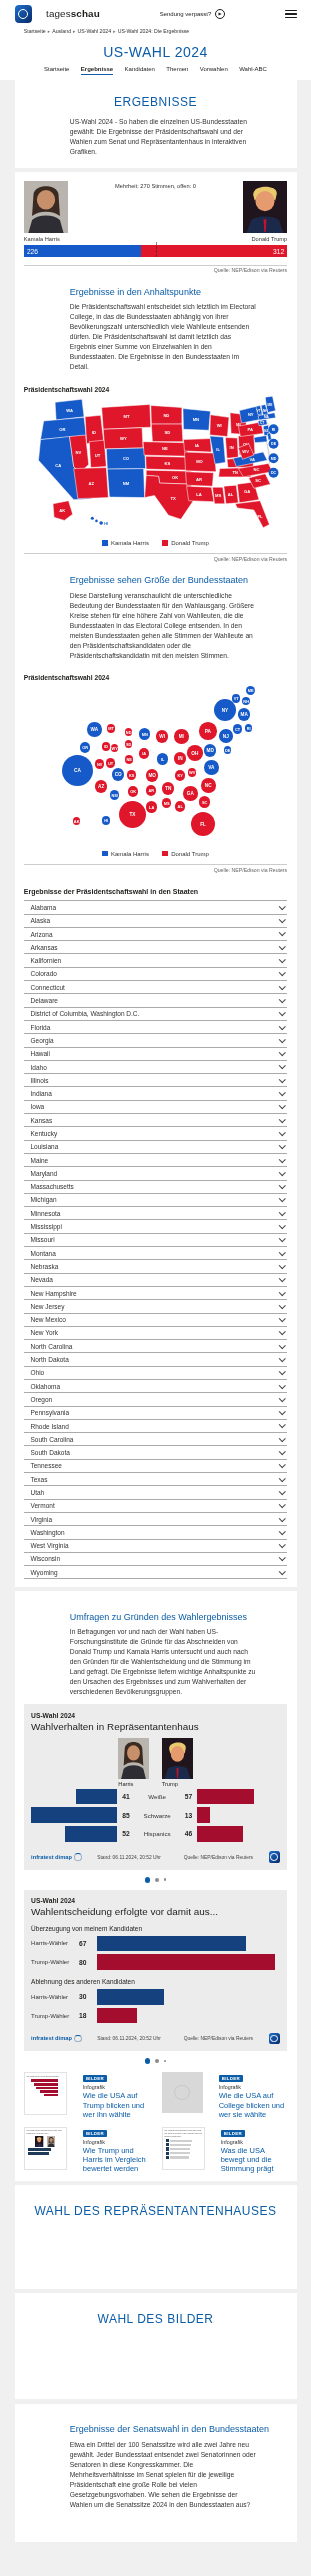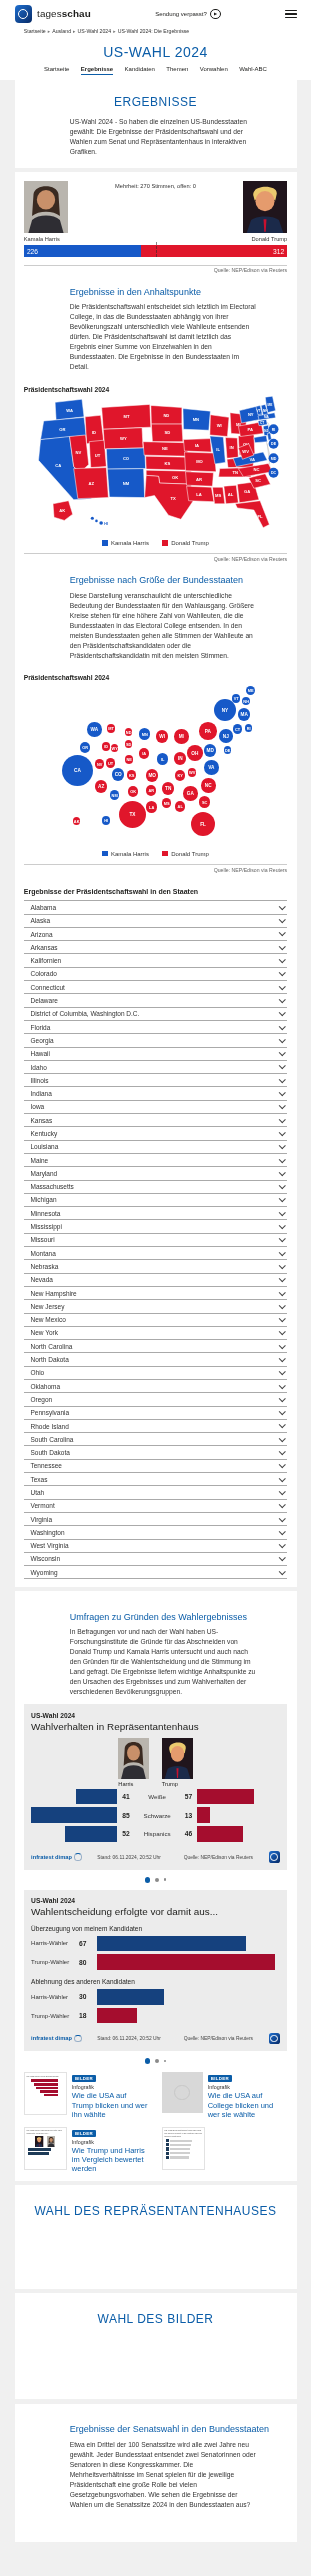--- a/index.html
+++ b/index.html
@@ -1,19 +1,19 @@
 <!DOCTYPE html>
 <html lang="de" style="font-size:8.3px"><head>
 <meta charset="utf-8">
 <style>
   html,body{margin:0;padding:0;}
   body{width:311px;background:#f0f0f0;font-family:"Liberation Sans",sans-serif;color:#1d1d1b;}
   .site-head{background:#fff;padding:4.1px 14.5px 0 14.5px;}
   .head-row{display:flex;align-items:center;height:19.7px;}
-  .wordmark{font-size:9.9px;margin-left:5px;color:#1d1d1b;letter-spacing:0.1px;}
+  .wordmark{font-size:9.9px;margin-left:14px;color:#1d1d1b;letter-spacing:0.1px;}
   .wordmark b{font-weight:700;}
   .missed{flex:1;display:flex;align-items:center;justify-content:center;gap:3.6px;font-size:6px;color:#1d1d1b;}
   .play{width:8.3px;height:8.3px;border:0.8px solid #1d1d1b;border-radius:50%;display:flex;align-items:center;justify-content:center;font-size:4.1px;line-height:1;}
   .burger{width:11.4px;display:flex;flex-direction:column;gap:2.1px;cursor:pointer;}
   .burger i{height:1.3px;background:#1d1d1b;display:block;border-radius:0.5px;}
   .crumbs{font-size:5.2px;color:#333;padding:4.1px 0 5.2px 9.3px;}
   .crumbs .sep{color:#777;margin:0 2.1px;font-size:4.7px;}
   .page-title{color:#0b5da8;text-align:center;font-size:14px;font-weight:400;letter-spacing:0.5px;margin:5.2px 0 6.2px;}
   .tab-bar{display:flex;justify-content:center;gap:11.4px;font-size:6px;padding-bottom:5.2px;}
   .tab{color:#1d1d1b;padding-bottom:1.6px;cursor:pointer;}
@@ -68,21 +68,21 @@
   .dots i{border-radius:50%;display:block;cursor:pointer;}
   .dots .d1{width:5.7px;height:5.7px;background:#0b5da8;}
   .dots .d2{width:4.1px;height:4.1px;background:#8a8a8a;}
   .dots .d3{width:2.6px;height:2.6px;background:#8a8a8a;}
   .grp-label{font-size:6.5px;color:#1d1d1b;margin:7.3px 0 3.1px;}
   .dec-row{display:grid;grid-template-columns:48px 17.6px 1fr;align-items:center;height:17.6px;margin-bottom:1px;}
   .dec-row .rl{font-size:6px;color:#333;}
   .dec-row .num{font-size:6.7px;font-weight:700;}
   .dec-row .bar{height:15.6px;}
   .teasers{display:grid;grid-template-columns:1fr 1fr;gap:7.3px 12.4px;margin-top:8.3px;}
-  .teaser{display:flex;gap:5px;cursor:pointer;}
+  .teaser{display:flex;gap:16px;cursor:pointer;}
   .thumb{width:41px;height:41px;flex:0 0 auto;background:#fff;border:0.5px solid #e2e2e2;position:relative;overflow:hidden;}
   .thumb.gray{background:#d8d8d8;border:none;display:flex;align-items:center;justify-content:center;}
   .thumb .cap{font-size:2.1px;color:#555;padding:1.6px 1.6px 0;line-height:1.3;}
   .globe{width:13.5px;height:13.5px;border:1.6px solid #c7c7c7;border-radius:50%;}
   .t-body{flex:1;min-width:0;}
   .t-tag{display:inline-block;background:#0b5da8;color:#fff;font-size:4.4px;font-weight:700;padding:1px 3.1px;border-radius:1px;letter-spacing:0.3px;}
   .t-kick{font-size:5.4px;color:#333;margin-top:2.1px;}
   .t-title{font-size:7.5px;color:#0b5da8;line-height:1.25;margin-top:1px;}
   .mini-bars{padding:1px 2.1px;}
   .mini-bars .mb{height:2.6px;margin:1px 0 1px auto;}
@@ -285,21 +285,21 @@
           <text x="482" y="150.5" text-anchor="middle" fill="#fff" font-size="7" font-weight="bold">DC</text>
         </g>
       </svg></div>
   <div class="legend" id="legend1">
       <span class="li"><span class="sw" style="background:#1659c8"></span>Kamala Harris</span>
       <span class="li"><span class="sw" style="background:#e0162b"></span>Donald Trump</span>
     </div>
   <div class="rule"></div>
   <div class="src">Quelle: NEP/Edison via Reuters</div>
 
-  <h3 class="sub-h">Ergebnisse nach Größe der Bundesstaaten</h3>
+  <h3 class="sub-h">Ergebnisse sehen Größe der Bundesstaaten</h3>
   <p class="body-txt">Diese Darstellung veranschaulicht die unterschiedliche Bedeutung der Bundesstaaten für den Wahlausgang. Größere Kreise stehen für eine höhere Zahl von Wahlleuten, die die Bundesstaaten in das Electoral College entsenden. In den meisten Bundesstaaten gehen alle Stimmen der Wahlleute an den Präsidentschaftskandidaten oder die Präsidentschaftskandidatin mit den meisten Stimmen.</p>
   <div class="chart-label">Präsidentschaftswahl 2024</div>
   <div class="bubblewrap" id="bubblemap">
       <div class="bubble" style="left: 222px; top: 2.1px; width: 9.3px; height: 9.3px; background: rgb(22, 89, 200); font-size: 3.9px;">ME</div>
       <div class="bubble" style="left: 208px; top: 11px; width: 8.3px; height: 8.3px; background: rgb(22, 89, 200); font-size: 3.9px;">VT</div>
       <div class="bubble" style="left: 218px; top: 13.5px; width: 8.3px; height: 8.3px; background: rgb(22, 89, 200); font-size: 3.9px;">NH</div>
       <div class="bubble" style="left: 190px; top: 16px; width: 22px; height: 22px; background: rgb(22, 89, 200); font-size: 4.7px;">NY</div>
       <div class="bubble" style="left: 214px; top: 25px; width: 12.4px; height: 12.4px; background: rgb(22, 89, 200); font-size: 4.7px;">MA</div>
       <div class="bubble" style="left: 63px; top: 39px; width: 14.5px; height: 14.5px; background: rgb(22, 89, 200); font-size: 4.7px;">WA</div>
       <div class="bubble" style="left: 83px; top: 41px; width: 8.3px; height: 8.3px; background: rgb(224, 22, 43); font-size: 3.9px;">MT</div>
@@ -770,20 +770,24 @@
             <div style="display:flex;gap:1.6px;align-items:center;margin:1px 0">
               <span style="width:3.1px;height:3.1px;background:#1d3a57"></span>
               <span style="height:2.6px;background:#cfcfcf;width:20px"></span>
             </div>
             <div style="display:flex;gap:1.6px;align-items:center;margin:1px 0">
               <span style="width:3.1px;height:3.1px;background:#1d3a57"></span>
               <span style="height:2.6px;background:#cfcfcf;width:19px"></span>
             </div>
           </div>
         </div>
+        <div class="t-body">
+    <span class="t-tag">BILDER</span>
+    <div class="t-kick">Infografik</div>
+    <div class="t-title">Was die USA bewegt und die Stimmung prägt</div></div>
       </div>
     </div>
 </section>
 
 <section class="card" style="height:89px">
   <h2 class="big-h" style="margin-top:11.4px">WAHL DES REPRÄSENTANTENHAUSES</h2>
 </section>
 
 <section class="card" style="height:92px">
   <h2 class="big-h" style="margin-top:11.4px">WAHL DES BILDER</h2>

